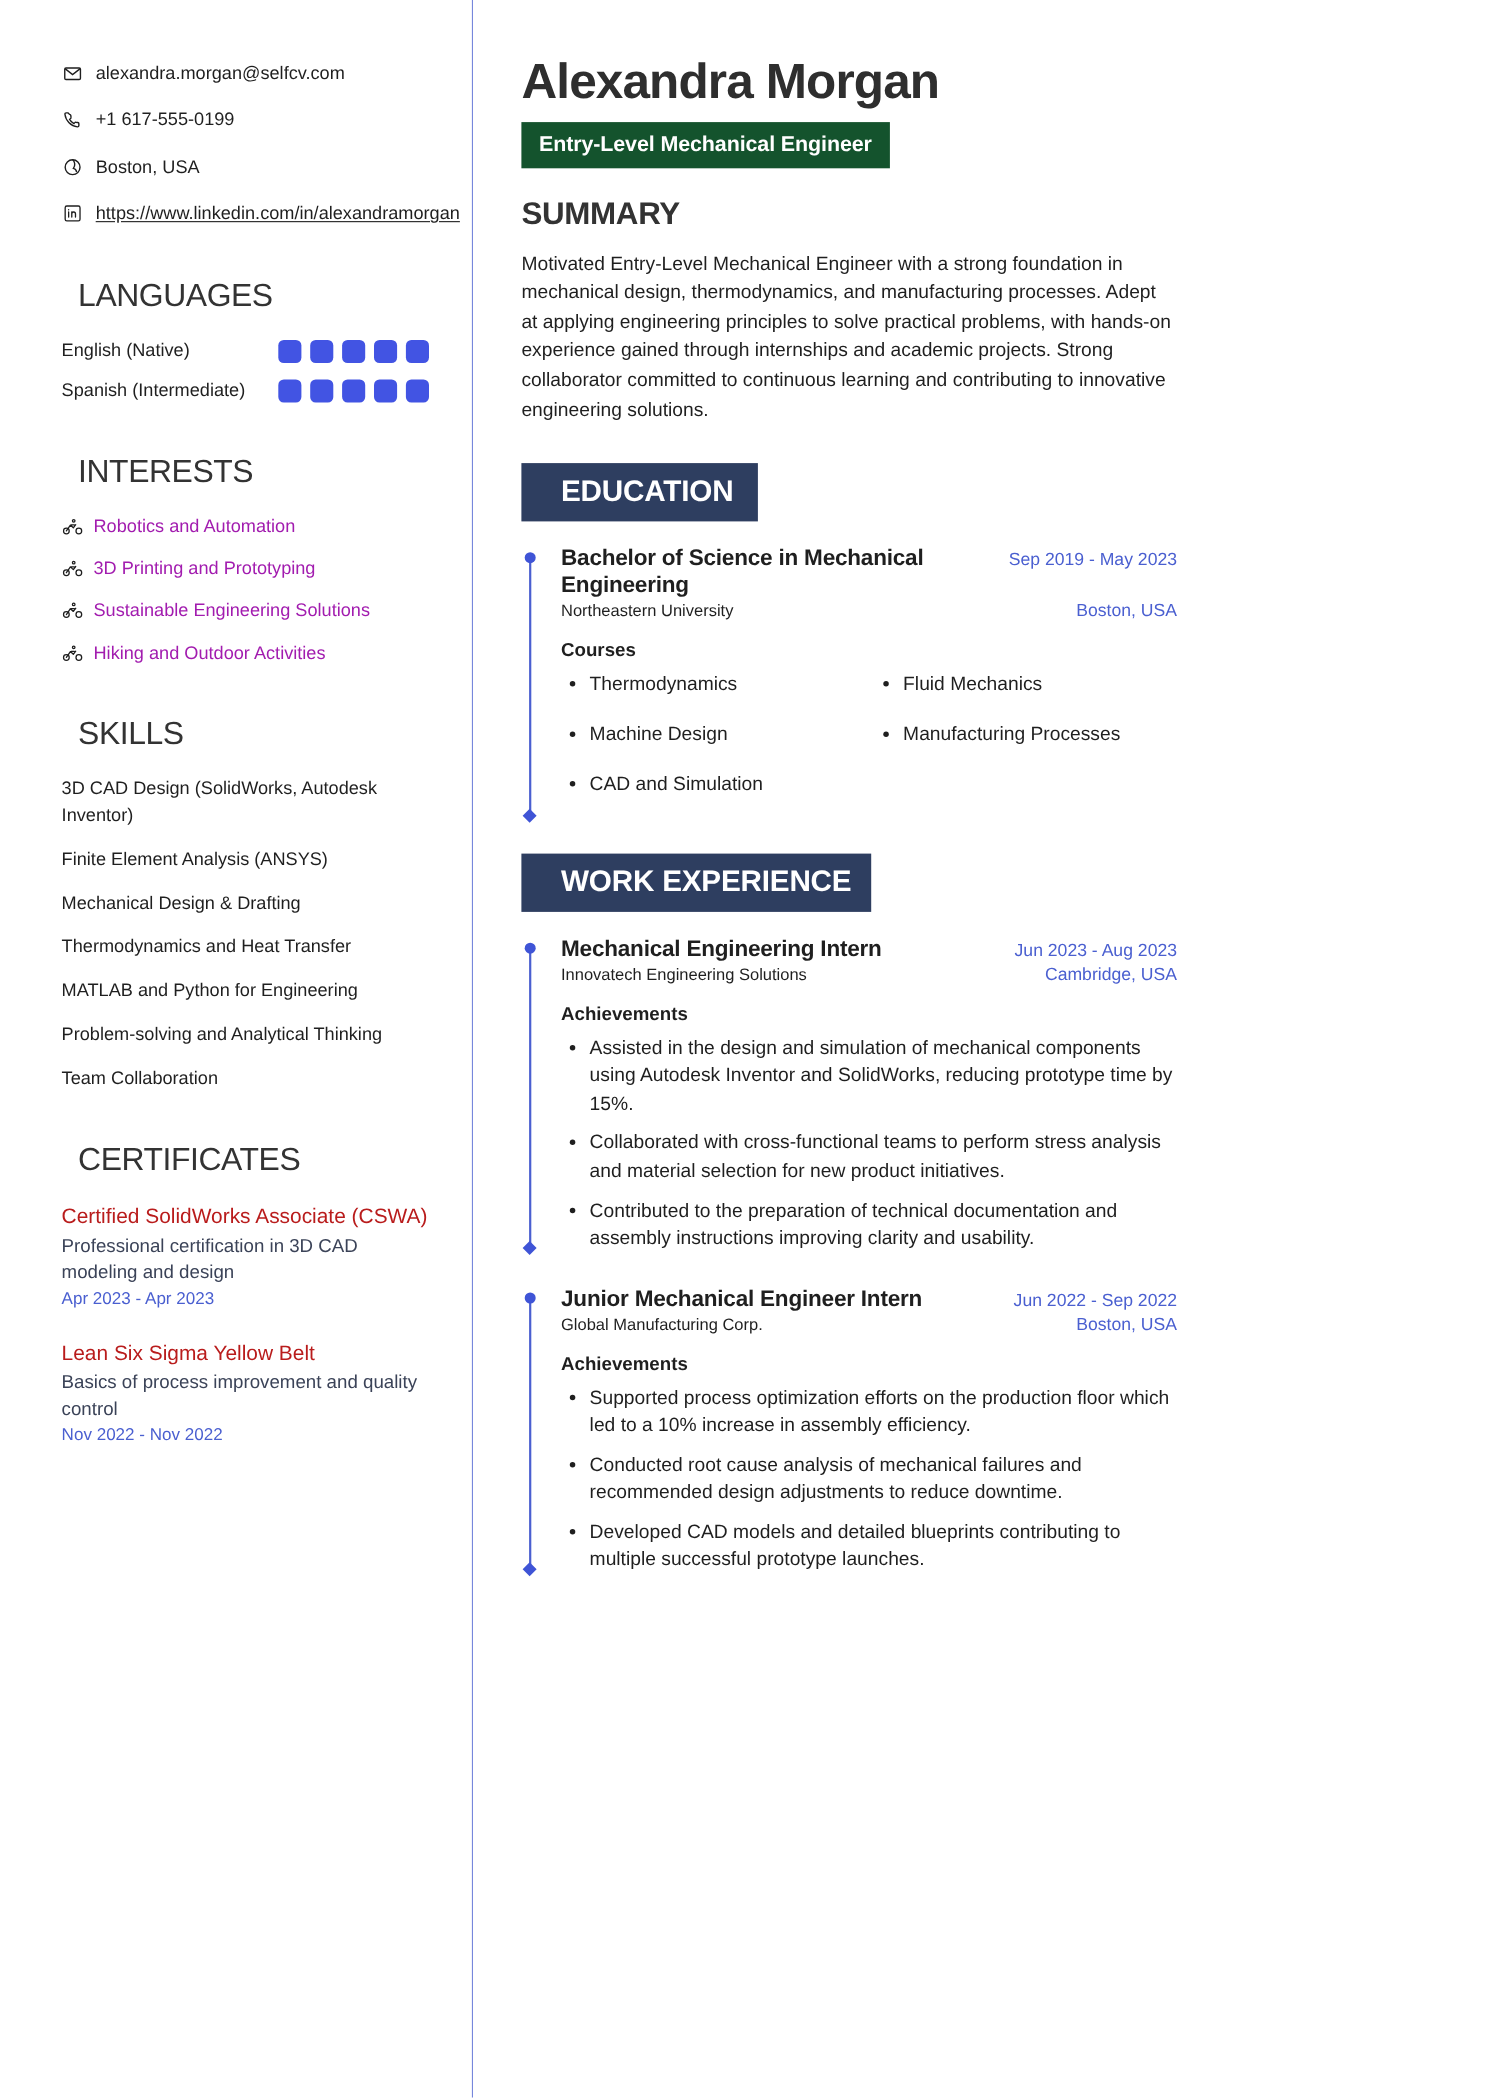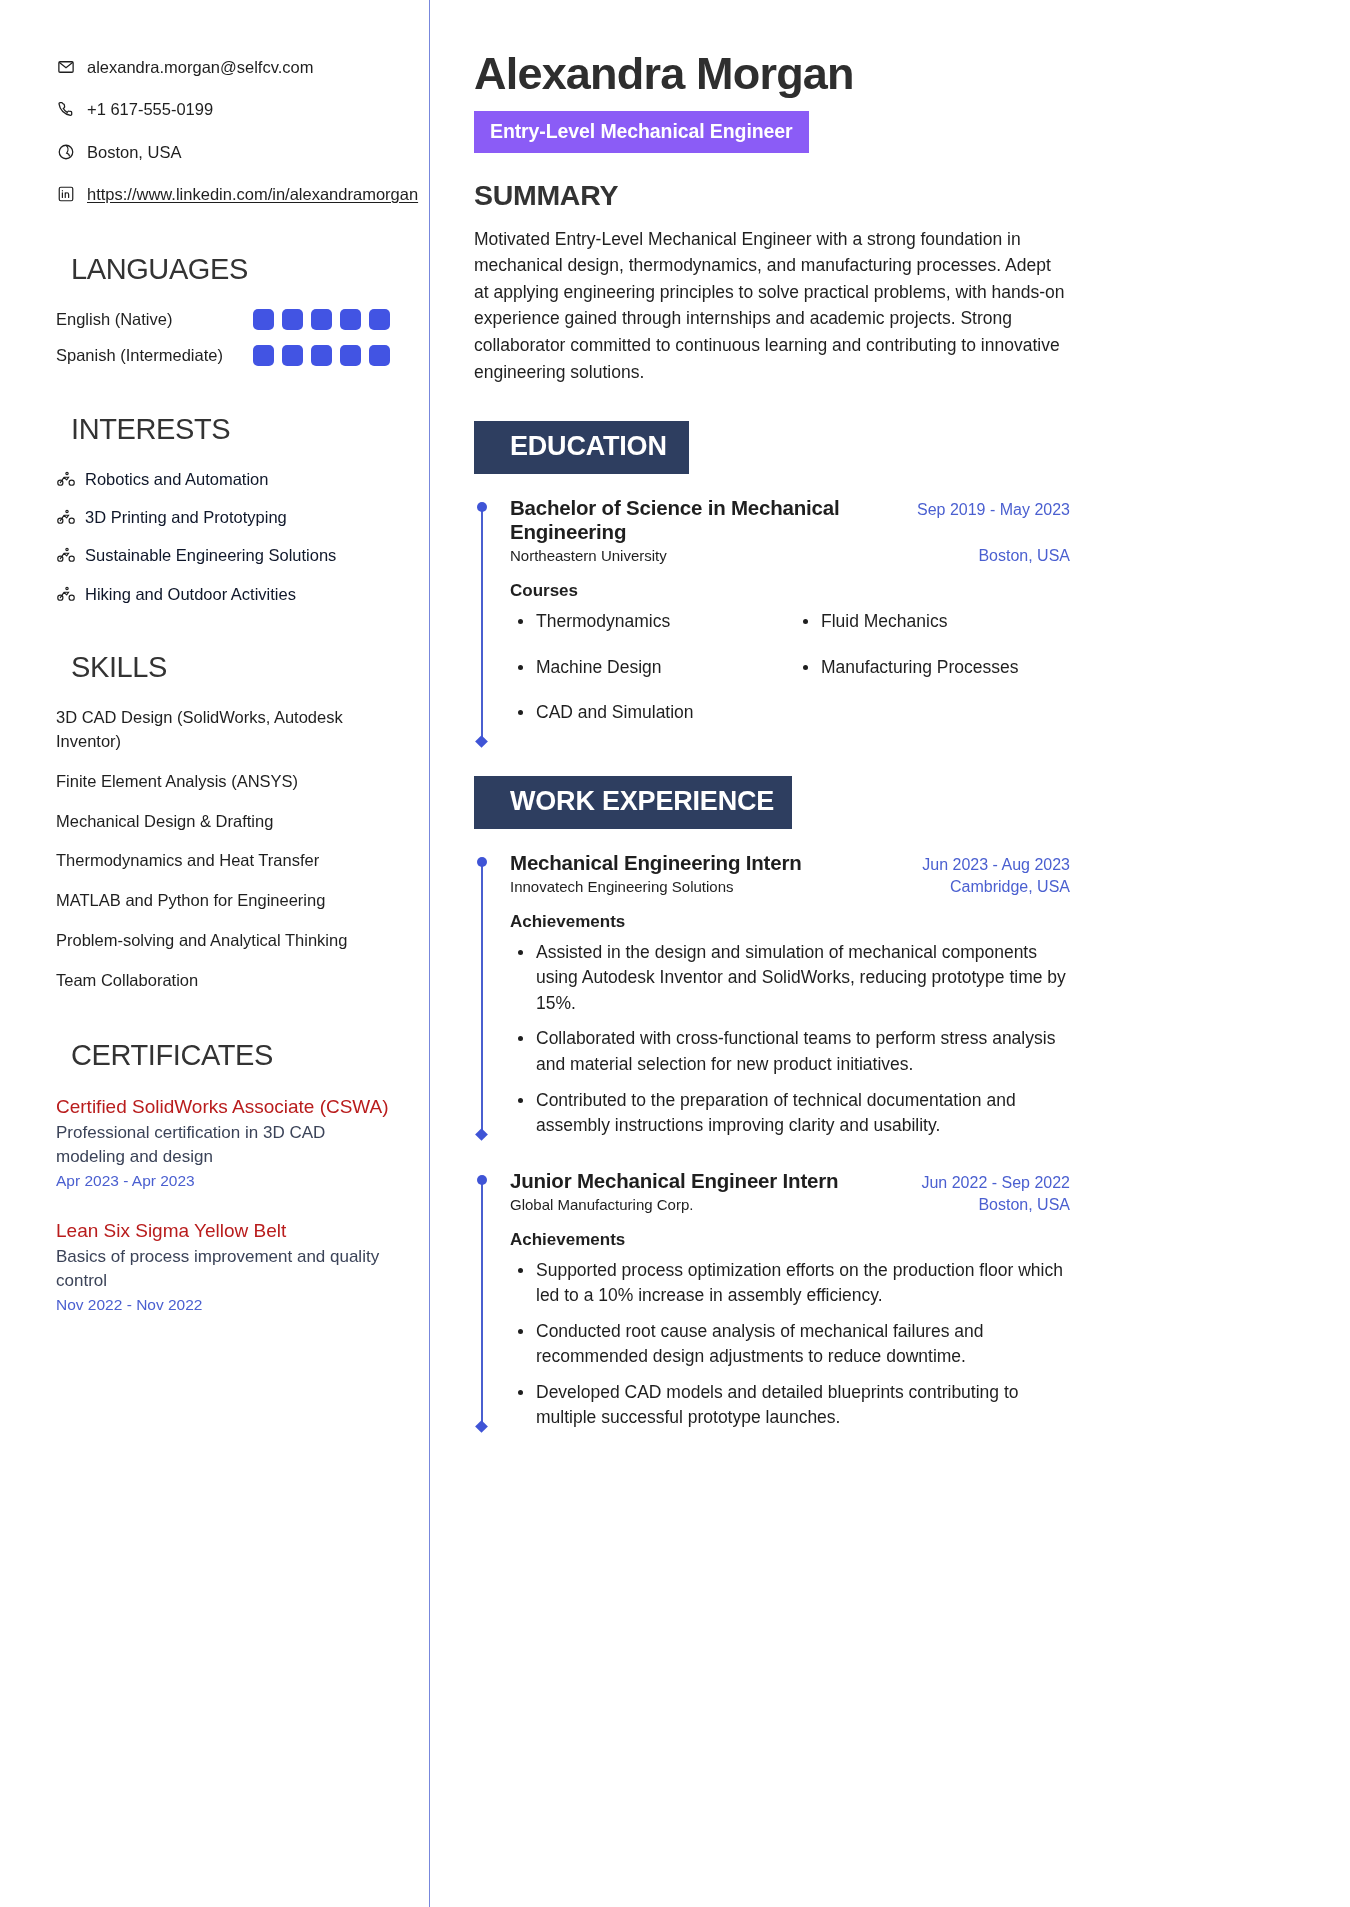--- a/index.html
+++ b/index.html
@@ -97,21 +97,21 @@
   .dot.on { background: #4254e3; }
 
   
   .interest-row {
     display: flex;
     align-items: center;
     gap: 9px;
     margin-bottom: 16px;
     font-size: 16.5px;
     line-height: 1.35;
-    color: #0f172a;
+    color: #a21caf;
   }
   .interest-row .ic { flex: 0 0 20px; width: 20px; height: 20px; }
   .interest-row .ic svg { width: 20px; height: 20px; display:block; }
 
   
   .skill-row {
     font-size: 16.5px;
     line-height: 1.45;
     color: #1f1f1f;
     margin-bottom: 16px;
@@ -145,21 +145,21 @@
   .name {
     font-size: 45px;
     font-weight: 800;
     letter-spacing: -0.8px;
     color: #2e2e2e;
     line-height: 1.08;
     margin-bottom: 12px;
   }
   .title-bar {
     display: inline-block;
-    background: #8b5cf6;
+    background: #14532d;
     color: #ffffff;
     font-size: 19.5px;
     font-weight: 700;
     letter-spacing: -0.1px;
     padding: 9px 16px 10px 16px;
     margin-bottom: 26px;
   }
   .main-head-plain {
     font-size: 28.5px;
     font-weight: 800;

